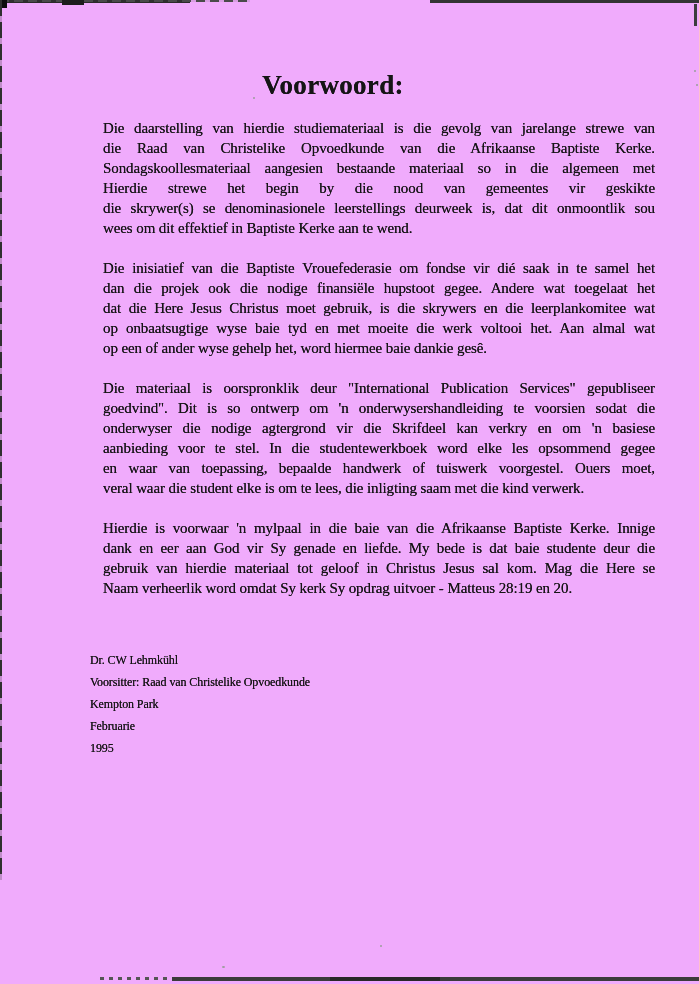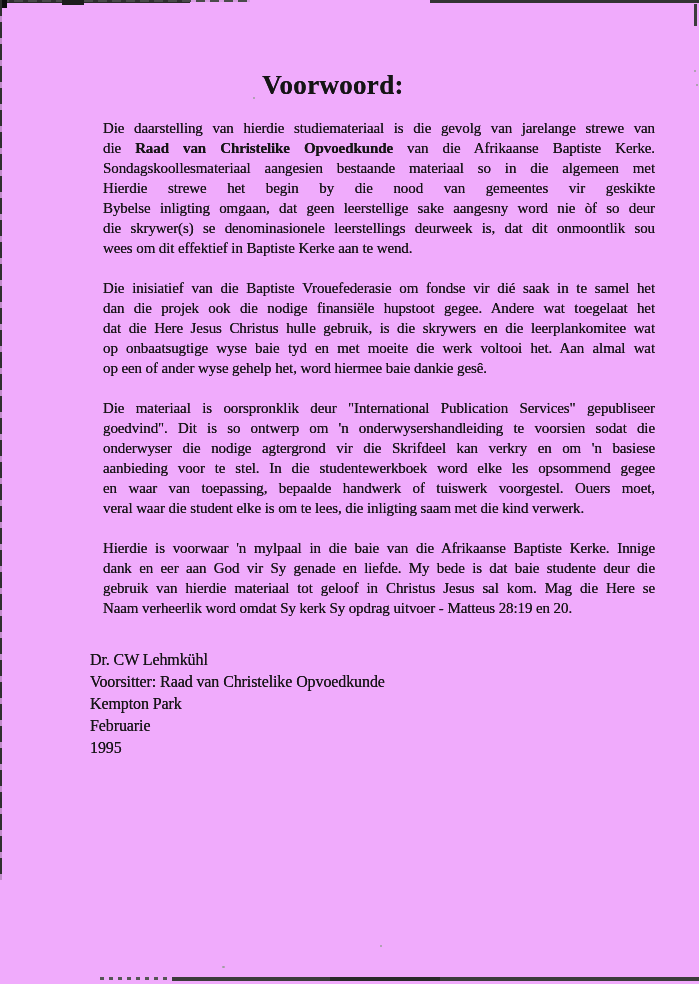--- a/index.html
+++ b/index.html
@@ -44,26 +44,26 @@
     line-height: 20px;
     text-align: justify;
     text-align-last: justify;
     overflow: hidden;
     white-space: normal;
   }
   .line.last {
     text-align: center;
     text-align-last: left;
   }
-  .bold { font-weight: bold; }
+  .bold { font-weight: normal; }
   .signature {
     position: absolute;
     left: 90px;
     top: 649px;
-    font-size: 16px;
+    font-size: 12px;
     letter-spacing: -0.1px;
     text-shadow: 0 0 0.5px rgba(0,0,0,0.8);
   }
   .sig-line { height: 22px; line-height: 22px; }
 
   
   .art { position: absolute; pointer-events: none; }
   .top-seg-a   { left: 0;   top: 0;   width: 190px; height: 3px;  background: #2b2b2b; }
   .top-seg-b   { left: 190; top: 0;   width: 250px; height: 2px;
                  background: repeating-linear-gradient(90deg, #4a4a4a 0 9px, rgba(74,74,74,0.15) 9px 14px); }
@@ -91,28 +91,27 @@
 <div class="page">
 
   <h1 class="title">Voorwoord:</h1>
 
   <div class="body-text">
       <div class="para">
         <div class="line"><span>Die daarstelling van hierdie studiemateriaal is die gevolg van jarelange strewe van</span></div>
         <div class="line"><span>die </span><span class="bold">Raad van Christelike Opvoedkunde</span><span> van die Afrikaanse Baptiste Kerke.</span></div>
         <div class="line"><span>Sondagskoollesmateriaal aangesien bestaande materiaal so in die algemeen met</span></div>
         <div class="line"><span>Hierdie strewe het begin by die nood van gemeentes vir geskikte</span></div>
-        <div class="line"><span>Bybelse inligting omgaan, dat geen leerstellige sake aangesny word nie òf so deur</span></div>
         <div class="line"><span>die skrywer(s) se denominasionele leerstellings deurweek is, dat dit onmoontlik sou</span></div>
         <div class="line last"><span>wees om dit effektief in Baptiste Kerke aan te wend.</span></div>
       </div>
       <div class="para">
         <div class="line"><span>Die inisiatief van die Baptiste Vrouefederasie om fondse vir dié saak in te samel het</span></div>
         <div class="line"><span>dan die projek ook die nodige finansiële hupstoot gegee. Andere wat toegelaat het</span></div>
-        <div class="line"><span>dat die Here Jesus Christus hulle gebruik, is die skrywers en die leerplankomitee wat</span></div>
+        <div class="line"><span>dat die Here Jesus Christus moet gebruik, is die skrywers en die leerplankomitee wat</span></div>
         <div class="line"><span>op onbaatsugtige wyse baie tyd en met moeite die werk voltooi het. Aan almal wat</span></div>
         <div class="line last"><span>op een of ander wyse gehelp het, word hiermee baie dankie gesê.</span></div>
       </div>
       <div class="para">
         <div class="line"><span>Die materiaal is oorspronklik deur "International Publication Services" gepubliseer</span></div>
         <div class="line"><span>goedvind". Dit is so ontwerp om 'n onderwysershandleiding te voorsien sodat die</span></div>
         <div class="line"><span>onderwyser die nodige agtergrond vir die Skrifdeel kan verkry en om 'n basiese</span></div>
         <div class="line"><span>aanbieding voor te stel. In die studentewerkboek word elke les opsommend gegee</span></div>
         <div class="line"><span>en waar van toepassing, bepaalde handwerk of tuiswerk voorgestel. Ouers moet,</span></div>
         <div class="line last"><span>veral waar die student elke is om te lees, die inligting saam met die kind verwerk.</span></div>

